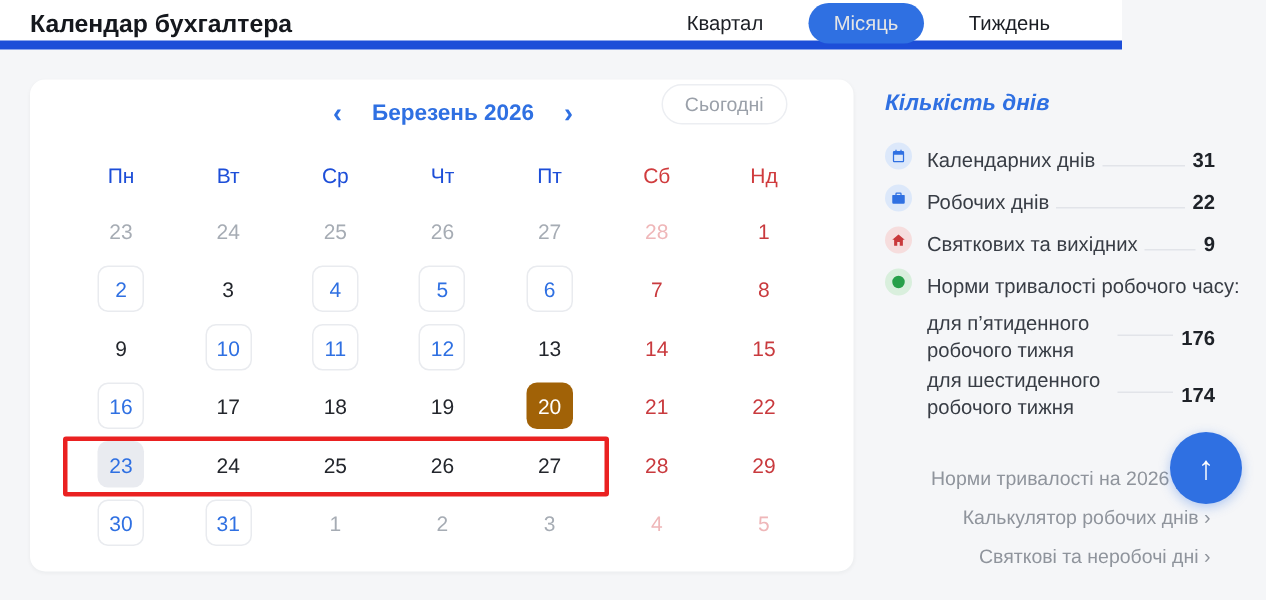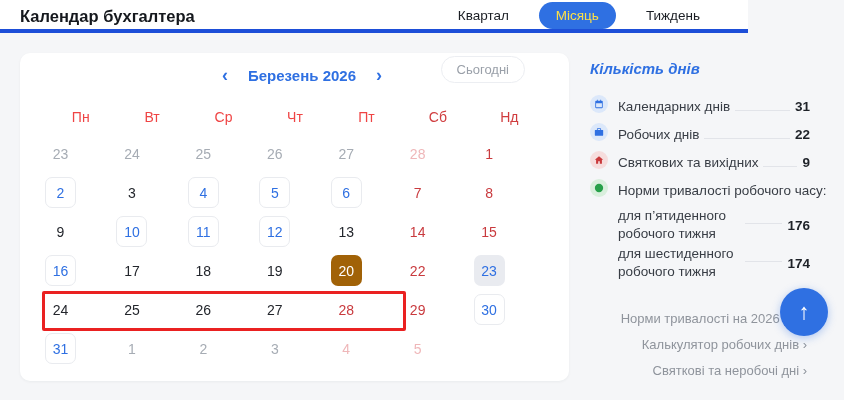--- a/index.html
+++ b/index.html
@@ -6,36 +6,36 @@
   html,body { width:844px; height:400px; }
   body {
     position:relative;
     background:#f5f6f8;
     font-family:"Liberation Sans", sans-serif;
     overflow:hidden;
   }
   
   .topbar {
     position:absolute; top:0; left:0; width:748px; height:33px;
-    background:#ffffff; border-bottom:4px solid #1d4ed8;
+    background:#ffffff; border-bottom:6px solid #1d4ed8;
   }
   .page-title {
     position:absolute; left:20px; top:7px;
     font-size:16.5px; font-weight:bold; color:#15181d;
   }
   .views {
     position:absolute; right:38px; top:2px;
     display:flex; align-items:center; gap:20px;
   }
   .view {
     border:none; background:none; font-family:inherit;
     font-size:13.5px; color:#1b1e24; padding:6px 10px; cursor:pointer;
     border-radius:16px;
   }
-  .view.active { background:#2f70e2; color:#fde047; padding:6px 17px; }
+  .view.active { background:#2f70e2; color:#e5e5e5; padding:6px 17px; }
   
   .card {
     position:absolute; left:20px; top:53px; width:549px; height:328px;
     background:#ffffff; border-radius:10px;
     box-shadow:0 1px 3px rgba(25,30,40,.05);
   }
   .nav {
     position:absolute; left:202px; top:13px; width:160px;
     display:flex; justify-content:space-between; align-items:center;
   }
@@ -47,24 +47,24 @@
     color:#9aa0a9; font-size:13px; padding:5px 15px;
     font-family:inherit; cursor:pointer;
   }
   .grid {
     position:absolute; left:25px; top:46px; width:500px;
     display:grid; grid-template-columns:repeat(7,1fr);
     grid-template-rows:35px repeat(6,39px);
   }
   .wd {
     display:flex; align-items:center; justify-content:center;
-    font-size:14px; color:#ef4444; font-weight:400;
+    font-size:14px; color:#1d4ed8; font-weight:400;
   }
   .wd.weekend { color:#d03c3e; }
-  .cell { display:flex; align-items:center; }
+  .cell { display:flex; align-items:center; justify-content:center; }
   .day {
     width:31px; height:31px; border-radius:7px;
     display:flex; align-items:center; justify-content:center;
     font-size:14px;
   }
   .day.adj        { color:#a6acb4; }
   .day.adjweekend { color:#efb7b9; }
   .day.work       { color:#23262c; }
   .day.weekend    { color:#c93a3e; }
   .day.event      { color:#2f70e2; background:#fff; border:1px solid #e9ebef; cursor:pointer; }
@@ -201,20 +201,23 @@
       <div class="cell">
         <span class="day work">18</span>
       </div>
       <div class="cell">
         <span class="day work">19</span>
       </div>
       <div class="cell">
         <span class="day selected">20</span>
       </div>
       <div class="cell">
+        <span class="day weekend">21</span>
+      </div>
+      <div class="cell">
         <span class="day weekend">22</span>
       </div>
       <div class="cell">
         <span class="day highlight">23</span>
       </div>
       <div class="cell">
         <span class="day work">24</span>
       </div>
       <div class="cell">
         <span class="day work">25</span>

